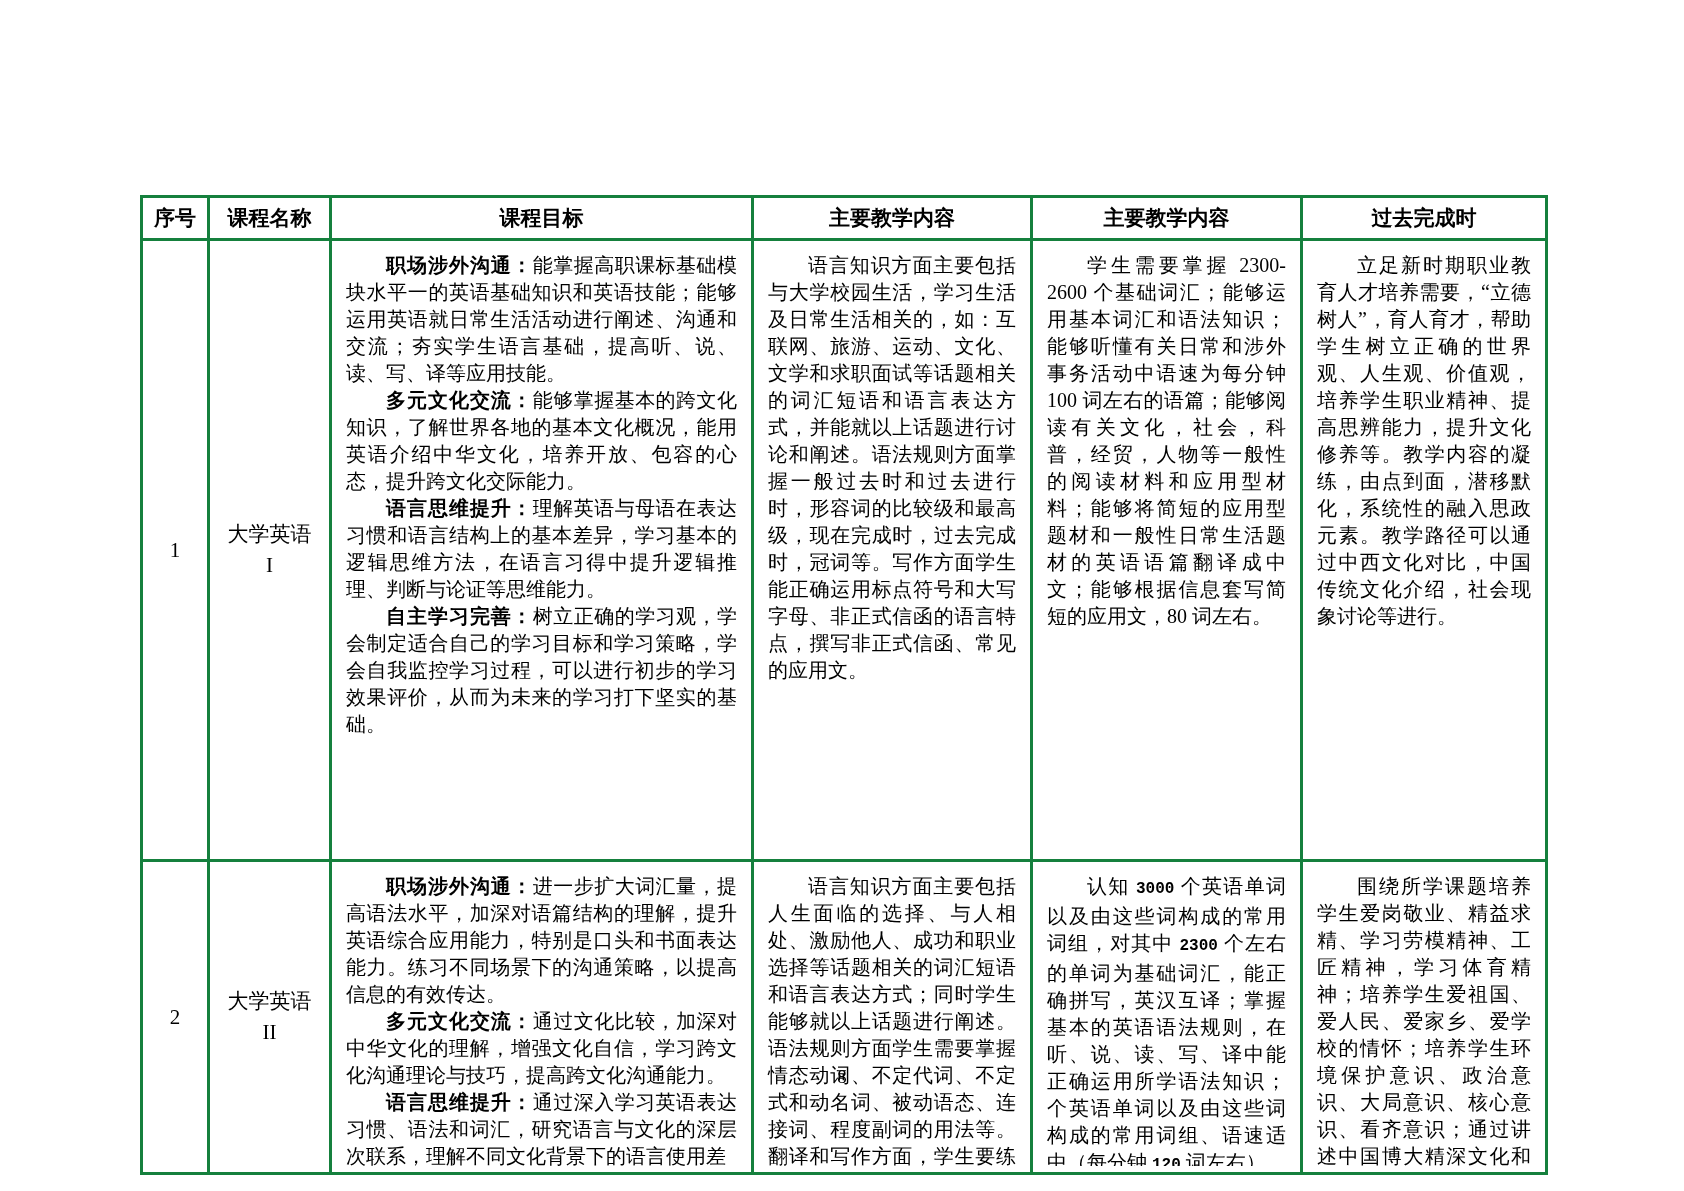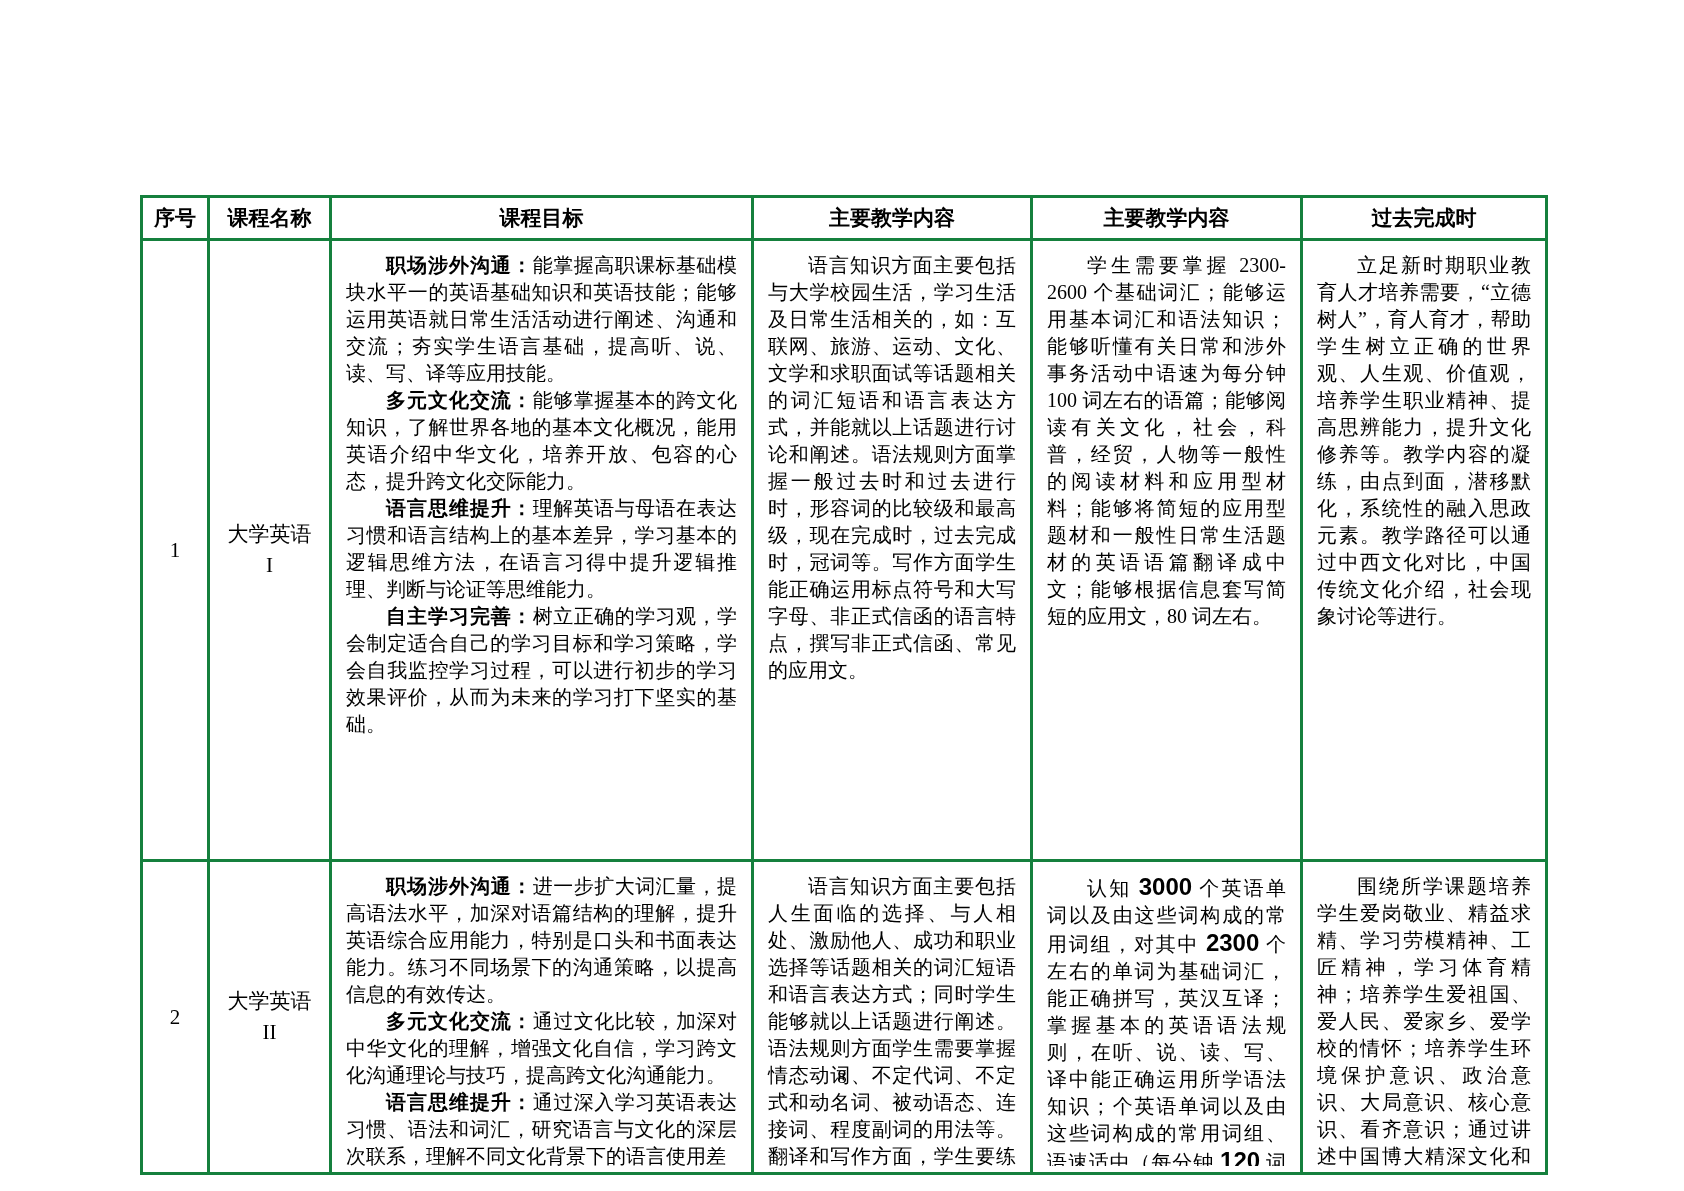--- a/index.html
+++ b/index.html
@@ -47,22 +47,22 @@
     margin: 0; text-indent: 2em; text-align: justify;
     font-size: 20px; line-height: 27px;
   }
   .b {
     font-weight: bold;
     font-family: "Liberation Sans", "DejaVu Sans", sans-serif;
     letter-spacing: 0.5px;
   }
   .numsans {
     font-weight: bold;
-    font-family: Liberation Sans, sans-serif;
-    font-size: 24px;
+    font-family: Liberation Mono, monospace;
+    font-size: 16px;
   }
   .pageno {
     position: absolute; left: 0; right: 0; top: 1066px;
     text-align: center; font-size: 19px;
   }
 </style>
 </head>
 <body>
 
 <div class="page">

